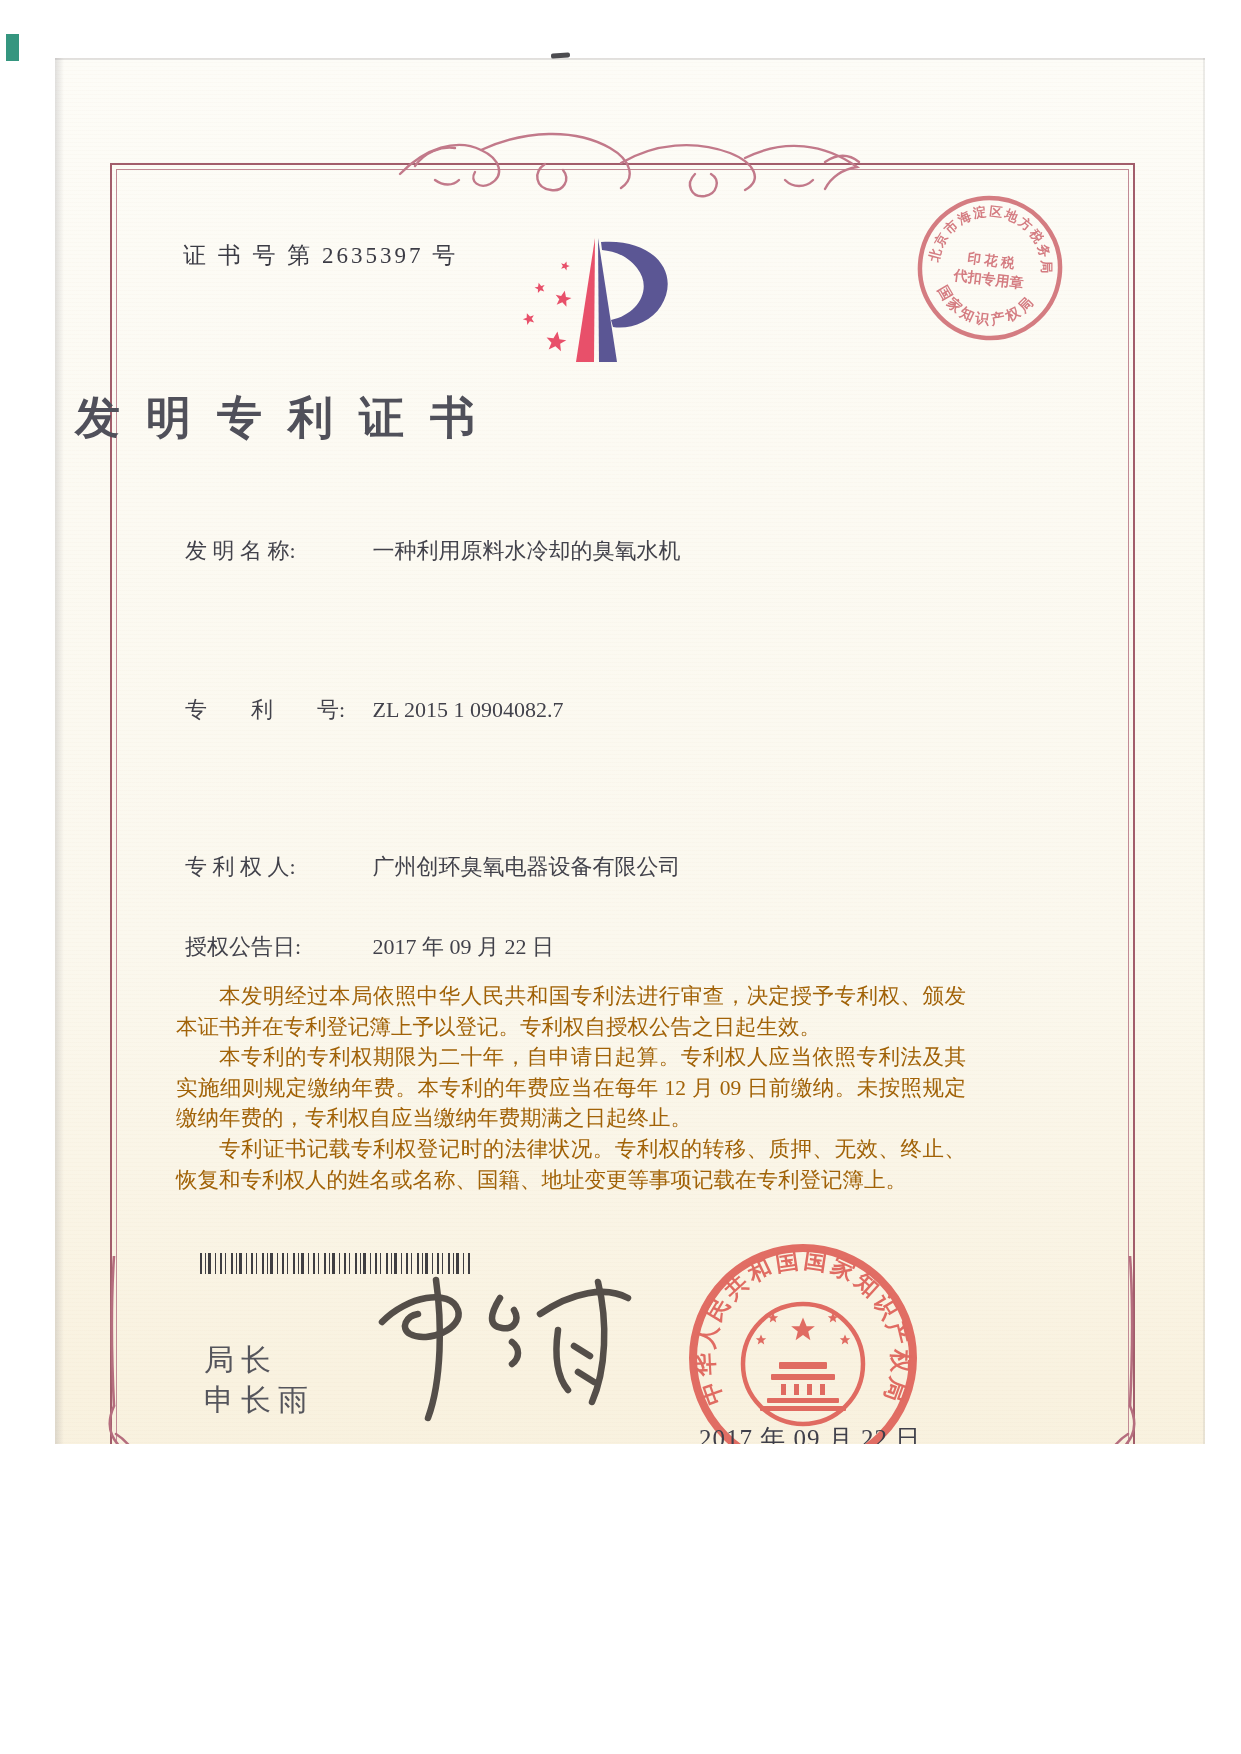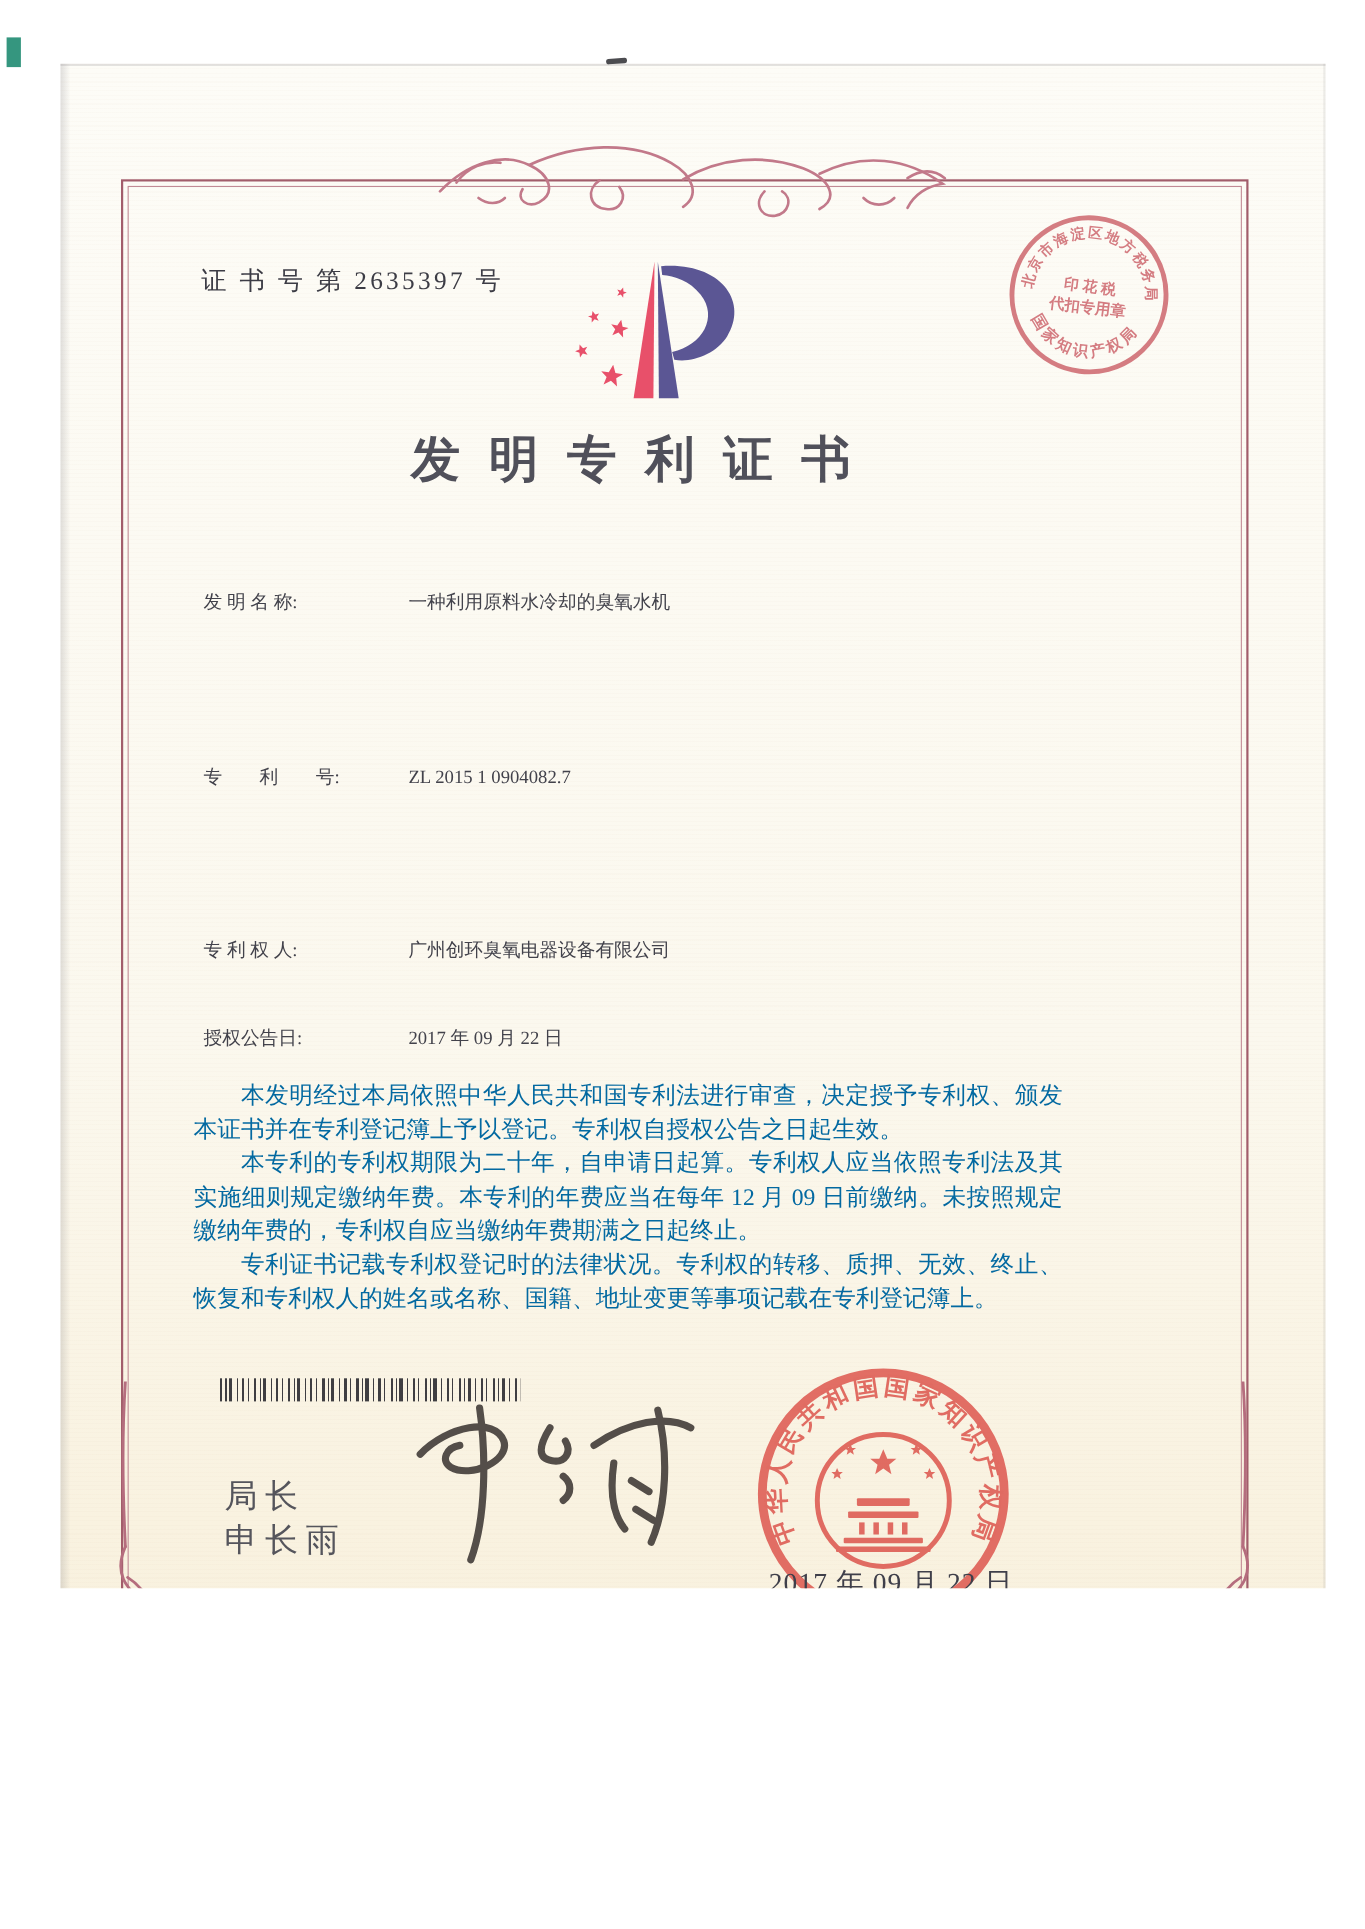--- a/index.html
+++ b/index.html
@@ -22,31 +22,31 @@
   .frame-outer{position:absolute;left:110px;top:163px;width:1021px;height:1376px;
          border:2px solid #a25d6b;}
   .frame-inner{position:absolute;left:4px;top:4px;right:4px;bottom:4px;border:1px solid #c18a95;}
 
   .ornament{position:absolute;pointer-events:none;}
 
   
   .cert-no{position:absolute;left:183px;top:240px;font-size:23px;letter-spacing:3px;color:#3c3c45;}
 
   
-  .title{position:absolute;left:75px;top:388px;width:1023px;text-align:center;
+  .title{position:absolute;left:75px;top:388px;width:1023px;
          font-size:45px;font-weight:600;letter-spacing:26px;color:#50505a;}
 
   
-  .field{position:absolute;left:185px;font-size:17px;color:#42424b;white-space:nowrap;}
+  .field{position:absolute;left:185px;font-size:22px;color:#42424b;white-space:nowrap;}
   .field .lab{display:inline-block;min-width:170px;}
   .field .val{margin-left:12px;}
 
   
   .body-text{position:absolute;left:176px;top:981px;width:790px;font-size:21.5px;
-         line-height:30.6px;color:#0369a1;text-align:justify;}
+         line-height:30.6px;color:#a16207;text-align:justify;}
   .body-text p{margin:0;text-indent:2em;}
 
   .barcode{position:absolute;left:200px;top:1253px;width:273px;height:21px;opacity:.87;
     background:repeating-linear-gradient(90deg,#23232a 0 2px,transparent 2px 5px,#23232a 5px 6px,
       transparent 6px 8px,#23232a 8px 11px,transparent 11px 15px,#23232a 15px 16px,transparent 16px 20px,
       #23232a 20px 22px,transparent 22px 25px,#23232a 25px 26px,transparent 26px 31px);}
 
   .signer{position:absolute;left:204px;font-family:"Liberation Sans","DejaVu Sans",sans-serif;
           font-size:30px;font-weight:500;letter-spacing:7px;color:#55555c;}
   .signer-title{top:1340px;} .signer-name{top:1380px;}

